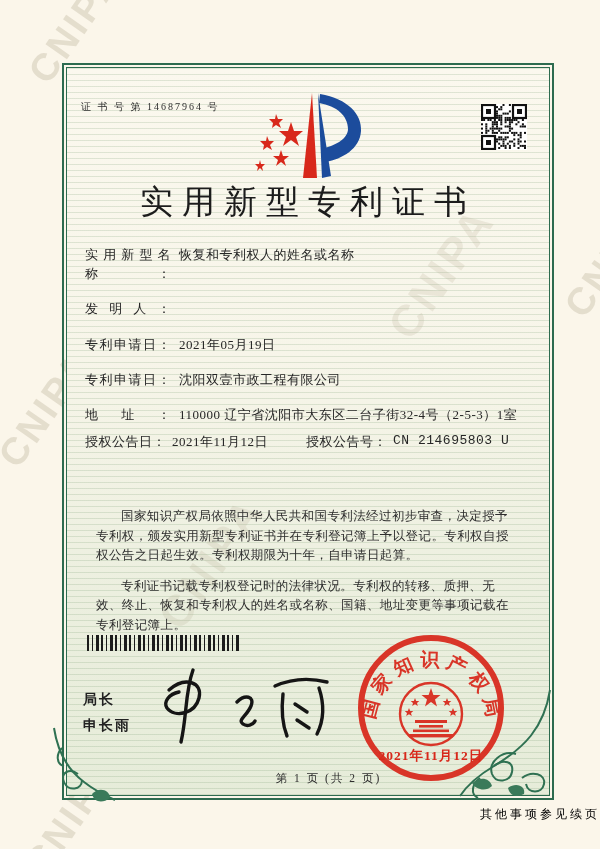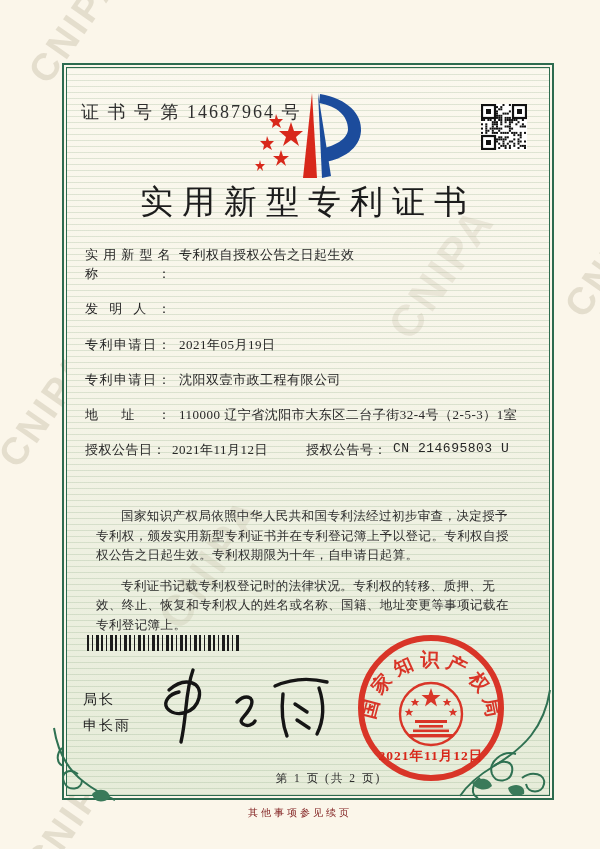--- a/index.html
+++ b/index.html
@@ -14,21 +14,21 @@
 
   
   .frame-outer{position:absolute;left:62px;top:63px;width:488px;height:733px;
       border:2px solid #2d6b4f;z-index:1;}
   .frame-inner{position:absolute;inset:2px;border:1px solid #2d6b4f;
       background:
         repeating-linear-gradient(180deg, rgba(110,150,105,.20) 0 1px, rgba(0,0,0,0) 1px 6px),
         linear-gradient(180deg,#fbf8ee 0%,#f7f5e9 40%,#ecefdf 72%,#e6ecd9 100%);}
   .content{position:absolute;inset:0;z-index:2;}
 
-  .cert-no{position:absolute;left:14px;top:32px;font-size:18px;letter-spacing:2px;color:#2e2e2e;text-align:right;}
+  .cert-no{position:absolute;left:14px;top:32px;font-size:10px;letter-spacing:2px;color:#2e2e2e;text-align:right;}
 
   .logo{position:absolute;left:178px;top:20px;}
   .qr{position:absolute;left:414px;top:36px;}
 
   .title{position:absolute;left:0;right:0;top:112px;text-align:center;
       font-size:33px;font-weight:normal;letter-spacing:9px;color:#1c1c1c;}
 
   .fields{position:absolute;left:18px;right:16px;top:178px;font-size:13px;color:#262626;}
   .frow{display:flex;margin-bottom:16.5px;line-height:1.45;}
   .flabel{flex:0 0 86px;text-align:justify;text-align-last:justify;letter-spacing:.5px;}
@@ -41,32 +41,32 @@
 
   .paras{position:absolute;left:18px;right:20px;top:428px;font-size:12.5px;
       line-height:19.5px;color:#2e2e2e;letter-spacing:.4px;}
   .paras p{margin:11px;text-indent:2em;}
 
   .barcode{position:absolute;left:20px;top:567px;width:152px;height:16px;
       background:repeating-linear-gradient(90deg,#1c1c1c 0 2px,transparent 2px 5px,
       #1c1c1c 5px 6px,transparent 6px 9px,#1c1c1c 9px 12px,transparent 12px 14px);}
 
   .director{position:absolute;left:16px;top:618px;font-family:"Liberation Sans","DejaVu Sans",sans-serif;
-      font-size:14px;font-weight:400;color:#222;letter-spacing:2px;line-height:26px;}
+      font-size:14px;font-weight:700;color:#222;letter-spacing:2px;line-height:26px;}
   .signature{position:absolute;left:74px;top:596px;}
 
   .seal{position:absolute;left:284px;top:560px;opacity:.93;}
   .seal-date{position:absolute;left:288px;top:679px;width:152px;text-align:center;
       color:#d8281b;font-size:13.5px;font-weight:bold;letter-spacing:1px;}
 
   .page-info{position:absolute;left:0;right:0;bottom:9px;text-align:center;
       font-size:11.5px;color:#2e2e2e;letter-spacing:2px;padding-left:41px;}
 
-  .footer-note{position:absolute;left:0;right:0;top:806px;text-align:center;z-index:2;
-      font-size:10px;color:#7f1d1d;letter-spacing:3px;}
+  .footer-note{position:absolute;left:0;right:0;top:806px;text-align:right;z-index:2;
+      font-size:12px;color:#000000;letter-spacing:3px;}
 
   .flourish{position:absolute;z-index:3;pointer-events:none;}
   .fl-br{left:452px;top:686px;}
   .fl-bl{left:48px;top:724px;}
 </style>
 </head>
 <body>
 
 <div class="paper">
 
@@ -237,34 +237,34 @@
                 <rect x="43.0" y="43.0" width="2" height="2"></rect>
               </g>
           </g>
         </svg>
 
         <div class="title">实用新型专利证书</div>
 
         <div class="fields">
           <div class="frow">
             <span class="flabel">实用新型名称：</span>
-            <span class="fvalue">专利权自授权公告之日起生效</span>
+            <span class="fvalue">恢复和专利权人的姓名或名称</span>
           </div>
           <div class="frow">
             <span class="flabel">发明人：</span>
           </div>
           <div class="frow">
             <span class="flabel">专利申请日：</span>
             <span class="fvalue">2021年05月19日</span>
           </div>
           <div class="frow">
             <span class="flabel">专利申请日：</span>
             <span class="fvalue">沈阳双壹市政工程有限公司</span>
           </div>
-          <div class="frow" style="margin-bottom:16px;">
+          <div class="frow" style="margin-bottom:8px;">
             <span class="flabel">地址：</span>
             <span class="fvalue">110000 辽宁省沈阳市大东区二台子街32-4号（2-5-3）1室</span>
           </div>
           <div class="grant-row">
             <span class="grant-group">
               <span class="glabel">授权公告日：</span>
               <span class="gvalue">2021年11月12日</span>
             </span>
             <span class="grant-group second">
               <span class="glabel">授权公告号：</span>

